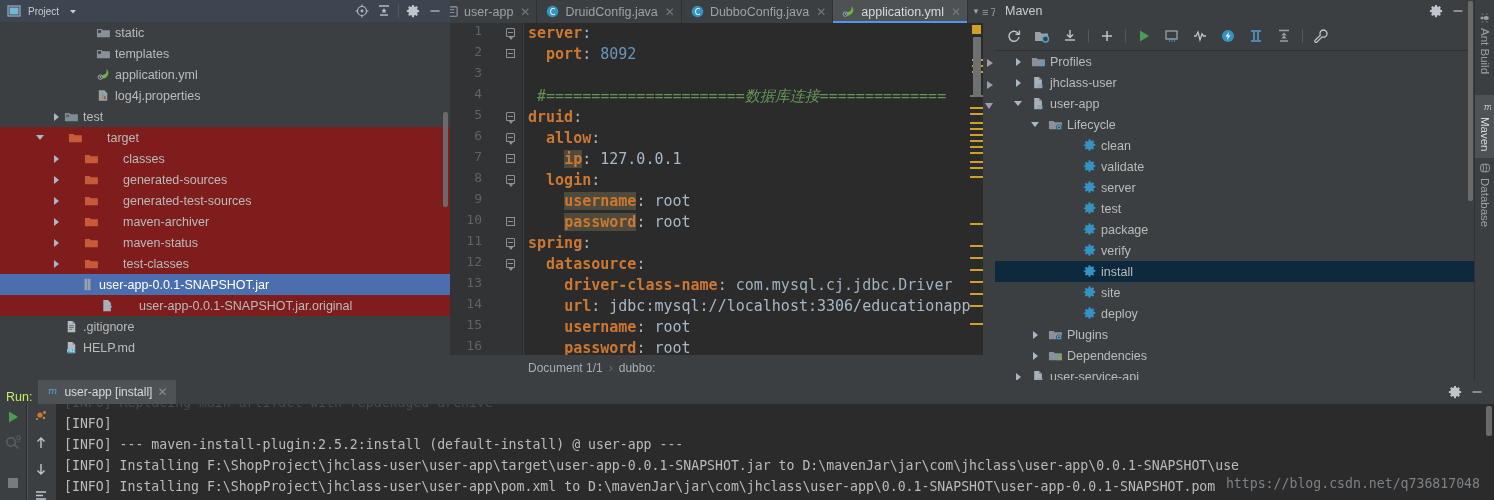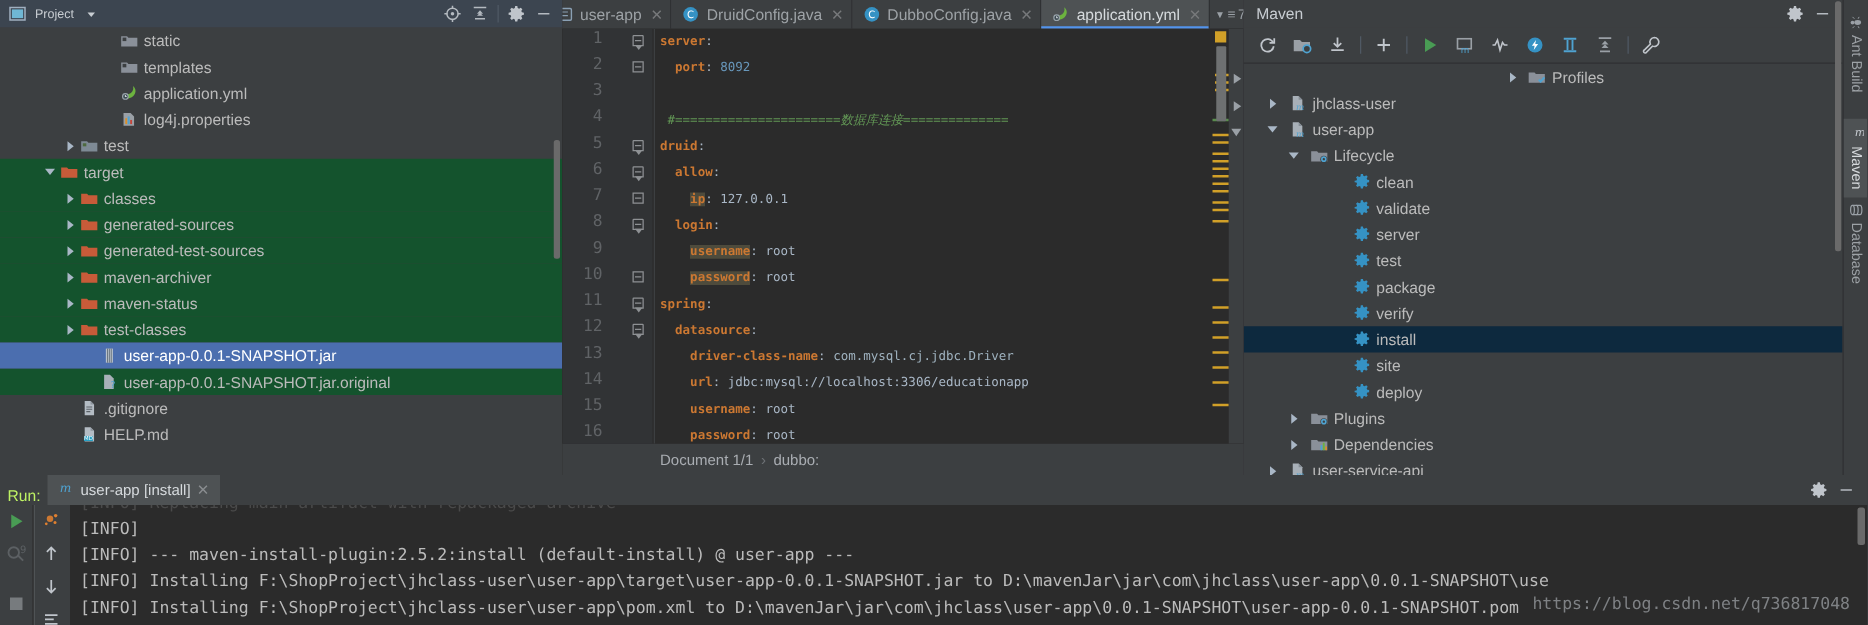--- a/index.html
+++ b/index.html
@@ -47,21 +47,21 @@
 
   .tree {
     position: absolute; top: 22px; left: 0; right: 0; bottom: 0;
     background: #3c3f41; overflow: hidden;
   }
   .trow {
     height: 21px; display: flex; align-items: center;
     white-space: nowrap; font-size: 12.5px; color: #bbbbbb;
     box-sizing: border-box;
   }
-  .trow.target-bg { background: #14532d; }
+  .trow.target-bg { background: #7f1d1d; gap: 20px; }
   .trow.sel { background: #4b6eaf; color: #ffffff; }
   .twist {
     width: 11px; height: 11px; display: inline-block; position: relative;
     flex: 0 0 auto;
   }
   .twist.closed::before {
     content: ""; position: absolute; left: 2px; top: 1.5px;
     border-left: 5px solid #a9b7c6;
     border-top: 4px solid transparent; border-bottom: 4px solid transparent;
   }
@@ -132,21 +132,21 @@
     content: ""; position: absolute; left: 1.5px; top: 8px;
     border-top: 4px solid #8e9194;
     border-left: 3px solid transparent; border-right: 3px solid transparent;
   }
   .vline {
     position: absolute; left: 73px; top: 0; bottom: 0; width: 1px; background: #3c3f41;
   }
   .code {
     position: absolute; left: 78px; top: 0; right: 0; bottom: 0;
     font-family: "DejaVu Sans Mono", monospace;
-    font-size: 10px; line-height: 21px; white-space: pre;
+    font-size: 15px; line-height: 21px; white-space: pre;
     color: #a9b7c6;
     text-align: center;
   }
   .cl { position: absolute; left: 0; height: 21px; line-height: 21px; }
   .k-key { color: #cc7832; font-weight: bold; }
   .k-plain { color: #a9b7c6; }
   .k-num { color: #6897bb; }
   .k-comment { color: #629755; font-style: italic; }
   .k-hl { background: #4e4b3c; }
   .k-ident { color: #9fb2bf; }
@@ -707,21 +707,21 @@
       </span>
       <span class="vsep"></span>
       <span class="mv-tb-btn">
         <svg width="16" height="16" viewBox="0 0 16 16">
             <path d="M10.5 2a3.6 3.6 0 0 0-3.2 5.2L2.4 12a1.3 1.3 0 1 0 1.8 1.8l4.8-4.9A3.6 3.6 0 1 0 10.5 2z" fill="none" stroke="#c0c5cb" stroke-width="1.3"></path>
           </svg>
       </span>
     </div>
 
     <div class="mv-tree" id="maven-tree">
-        <div class="mvrow" style="padding-left: 19px; justify-content: center;">
+        <div class="mvrow" style="padding-left: 19px;">
           <span class="twist closed" style="margin-right: 5px;"></span>
           <span class="ticon">
             <svg width="15" height="15" viewBox="0 0 16 16">
               <path d="M1 4.2h5l1.2 1.3H14.8V13H1z" fill="#8a9099"></path>
               <path d="M9.6 10.3 L11.2 12 L14.4 8.4" stroke="#4fa3d1" stroke-width="1.7" fill="none"></path>
             </svg>
           </span>
           <span>Profiles</span>
         </div>
         <div class="mvrow" style="padding-left: 19px;">

